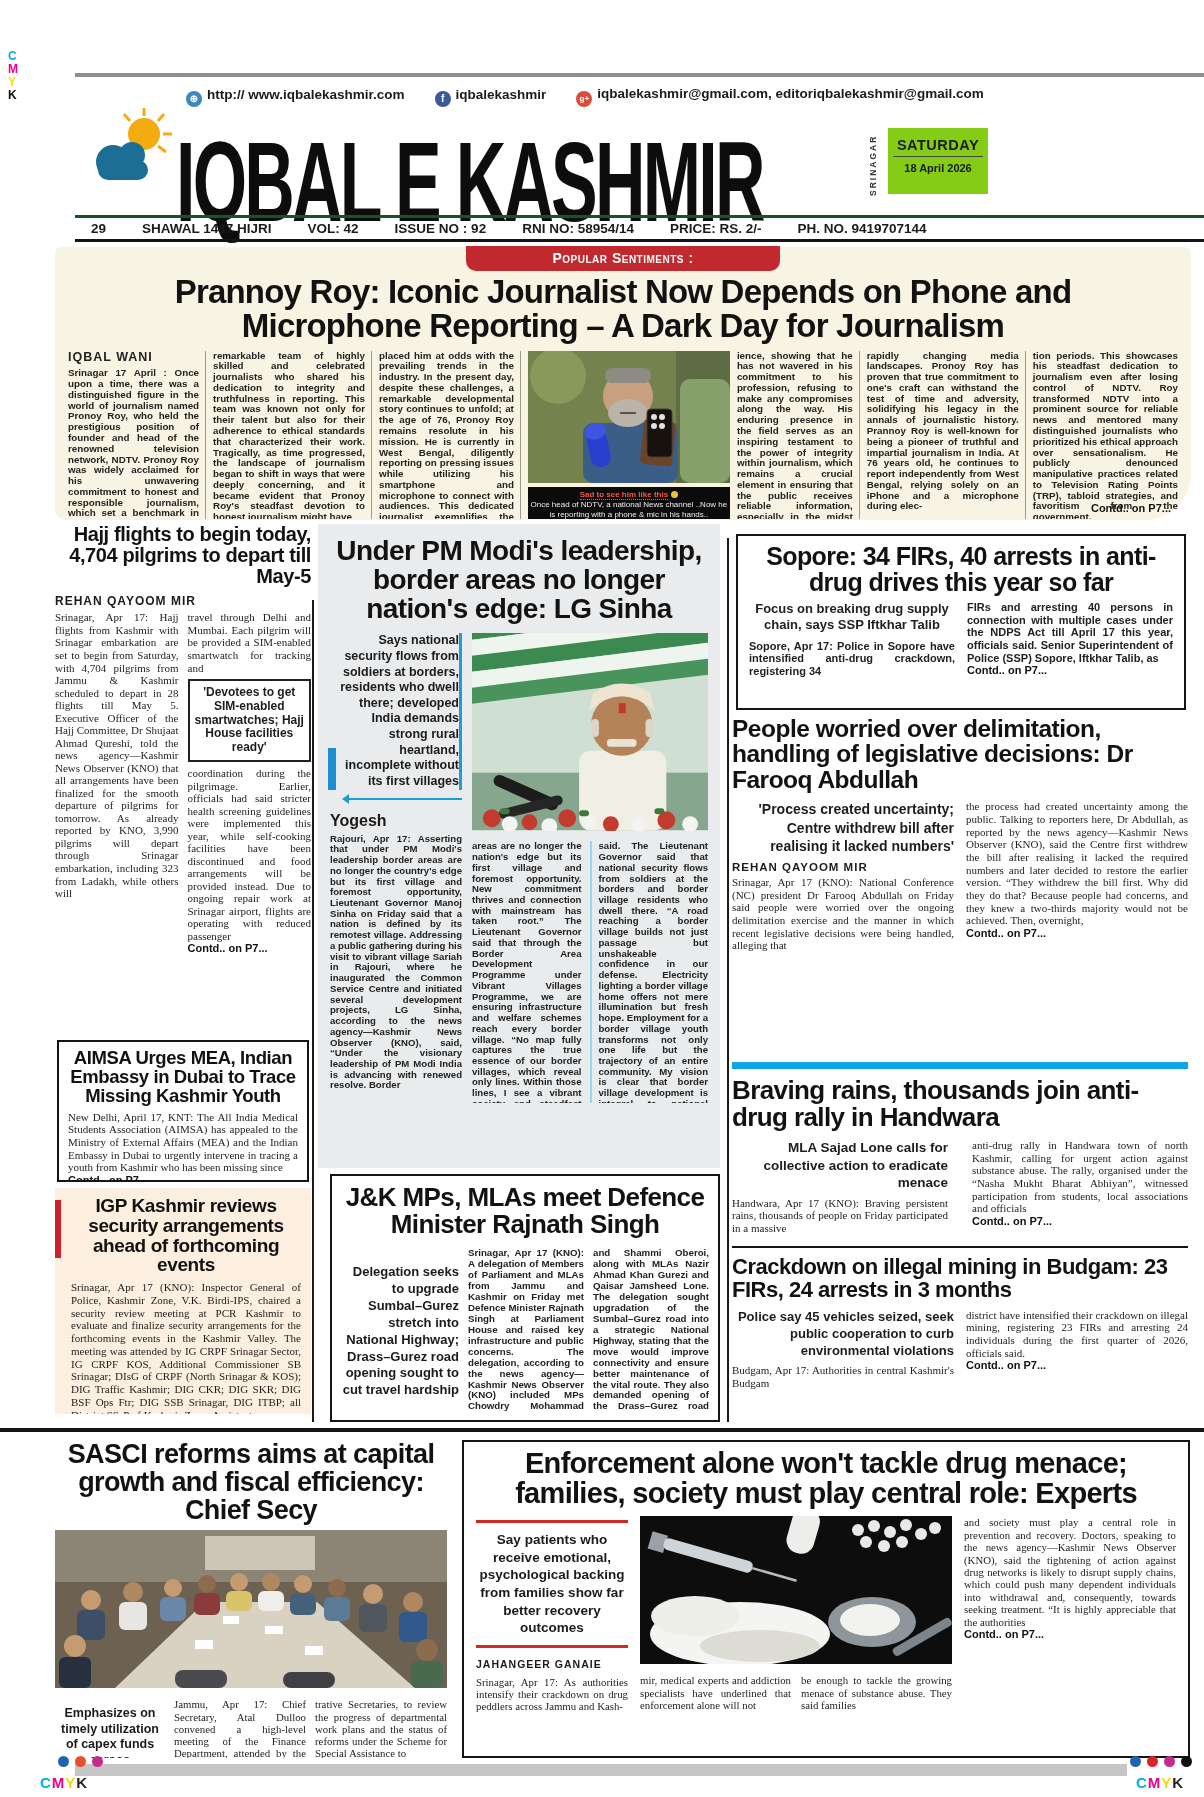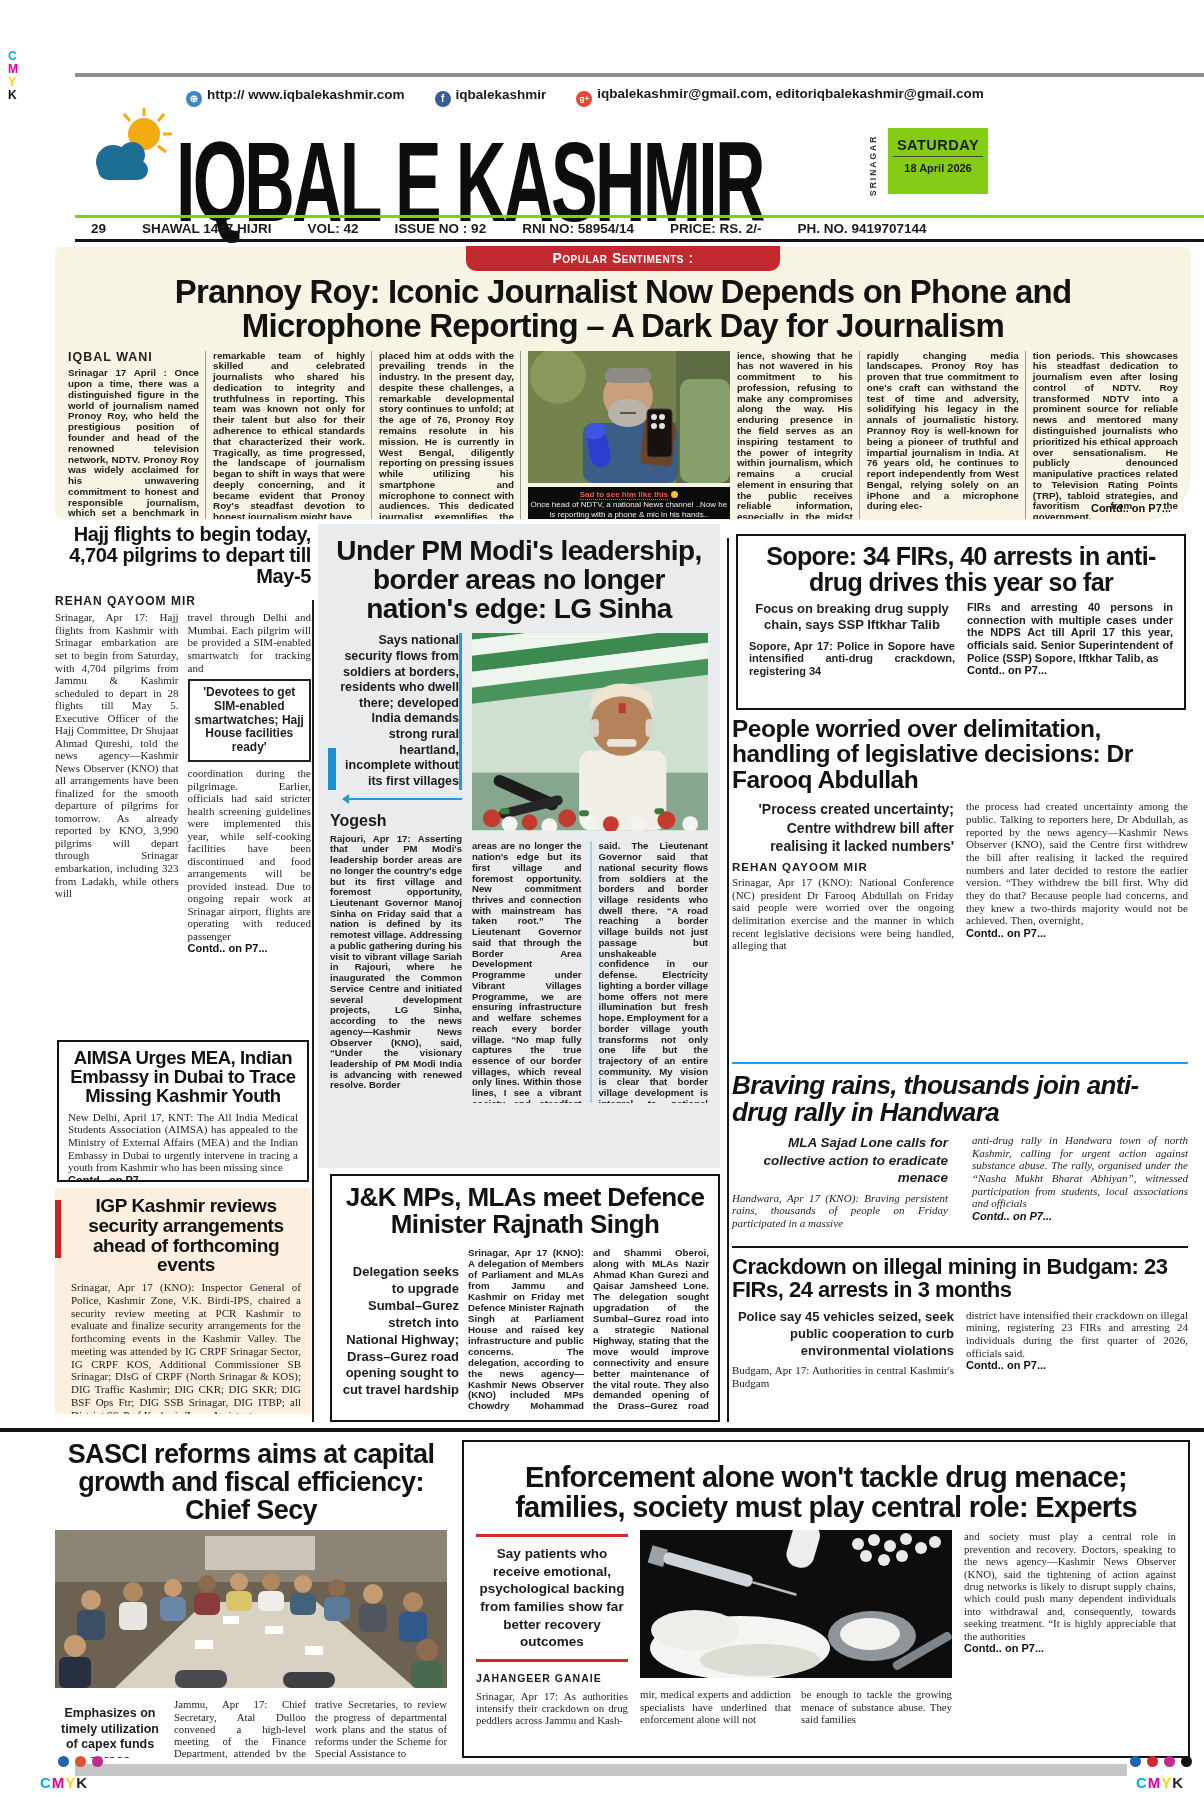--- a/index.html
+++ b/index.html
@@ -21,21 +21,21 @@
   #logo{left:86px;top:104px;}
   #masthead{left:176px;top:116px;font-size:76px;font-weight:900;letter-spacing:-3px;white-space:nowrap;
             transform:scale(0.92,1.5);transform-origin:left top;color:#0d0d0d;
             font-family:"Liberation Sans",sans-serif;}
   #srinagar-vert{left:868px;top:130px;height:66px;writing-mode:vertical-rl;transform:rotate(180deg);
                  font-size:8.5px;font-weight:700;letter-spacing:2px;color:#333;}
   #date-box{left:888px;top:128px;width:100px;height:66px;background:#84cc16;text-align:center;padding-top:8px;box-sizing:border-box;}
   #date-box .day{font-size:14.5px;font-weight:700;letter-spacing:0.5px;border-bottom:1.5px solid #444;
                  display:inline-block;padding:0 4px 3px;}
   #date-box .date{font-size:11px;font-weight:700;margin-top:5px;}
-  #infobar{left:75px;top:215px;width:1129px;height:27px;border-top:3px solid #84cc16;border-bottom:3px solid #141414;
+  #infobar{left:75px;top:215px;width:1129px;height:27px;border-top:3px solid #14532d;border-bottom:3px solid #141414;
            display:flex;align-items:center;gap:36px;font-size:13.5px;font-weight:700;padding-left:16px;box-sizing:border-box;}
 
   
   #lead{left:55px;top:247px;width:1136px;height:273px;background:#f8f4e3;border-radius:6px 6px 46px 10px;}
   #lead-badge{position:absolute;left:50%;transform:translateX(-50%);top:-1px;width:314px;height:25px;
               background:#c2292e;color:#fff;border-radius:0 0 10px 10px;text-align:center;
               font-weight:700;font-size:14px;line-height:25px;letter-spacing:0.5px;font-variant:small-caps;}
   #lead-headline{padding-top:28px;font-size:33px;text-align:center;letter-spacing:-0.8px;}
   #lead-cols{display:flex;gap:7px;padding:7px 13px 0;height:168px;overflow:hidden;}
   .lead-col{font-size:9.8px;line-height:1.1;}
@@ -107,21 +107,21 @@
 
   
   #farooq{left:732px;top:716px;width:456px;height:344px;overflow:hidden;}
   #farooq-headline{font-size:24.5px;text-align:left;letter-spacing:-0.5px;}
   #farooq-row{display:flex;gap:12px;margin-top:8px;height:250px;overflow:hidden;}
   #farooq-row .col{flex:1;font-size:11px;line-height:1.15;}
   #farooq-quote{font-size:14px;font-weight:700;text-align:right;line-height:1.3;font-family:"Liberation Sans",sans-serif;margin-bottom:6px;}
   #farooq-byline{font-size:11.5px;font-weight:700;letter-spacing:1px;margin-bottom:2px;font-family:"Liberation Sans",sans-serif;}
 
   
-  #handwara{left:732px;top:1062px;width:456px;height:180px;border-top:2px solid #0ea5e9;padding-top:8px;box-sizing:border-box;overflow:hidden;font-style:italic;}
+  #handwara{left:732px;top:1062px;width:456px;height:180px;border-top:7px solid #0ea5e9;padding-top:8px;box-sizing:border-box;overflow:hidden;}
   #handwara-headline{font-size:26px;letter-spacing:-0.6px;}
   #handwara-row{display:flex;gap:24px;margin-top:8px;}
   #handwara-row .col{flex:1;font-size:11px;line-height:1.15;}
   #handwara-sub{font-size:13.5px;font-weight:700;text-align:right;line-height:1.3;font-family:"Liberation Sans",sans-serif;margin-bottom:5px;}
 
   
   #budgam{left:732px;top:1246px;width:456px;height:176px;border-top:2px solid #141414;padding-top:8px;box-sizing:border-box;overflow:hidden;}
   #budgam-headline{font-size:22px;letter-spacing:-0.5px;}
   #budgam-row{display:flex;gap:12px;margin-top:7px;}
   #budgam-row .col{flex:1;font-size:11px;line-height:1.15;}
@@ -132,21 +132,21 @@
 
   
   #sasci{left:55px;top:1440px;width:392px;height:318px;overflow:hidden;}
   #sasci-headline{font-size:27px;text-align:center;letter-spacing:-0.6px;}
   #sasci-photo{width:392px;height:158px;margin-top:6px;}
   #sasci-row{display:flex;gap:9px;margin-top:6px;height:88px;overflow:hidden;}
   #sasci-standfirst{width:110px;flex:none;font-size:12.5px;font-weight:700;text-align:center;line-height:1.25;padding-top:8px;}
   #sasci-row .col{flex:1;font-size:10.8px;line-height:1.14;}
 
   
-  #enforcement{left:462px;top:1440px;width:728px;height:318px;border:2px solid #141414;padding:20px 12px;box-sizing:border-box;overflow:hidden;}
+  #enforcement{left:462px;top:1440px;width:728px;height:318px;border:2px solid #141414;padding:6px 12px;box-sizing:border-box;overflow:hidden;}
   #enf-headline{font-size:29px;text-align:center;letter-spacing:-0.7px;}
   #enf-row{display:flex;gap:12px;margin-top:8px;height:228px;overflow:hidden;}
   #enf-colA{width:152px;flex:none;}
   .redrule{height:3px;background:#d22b26;margin:4px 0;}
   #enf-standfirst{font-size:13.5px;font-weight:700;text-align:center;line-height:1.3;padding:4px 0;}
   #enf-byline{font-size:10.5px;font-weight:700;letter-spacing:1px;margin:10px 0 6px;}
   #enf-colA .body{font-size:10.8px;line-height:1.15;}
   #enf-colB{width:312px;flex:none;}
   #enf-photo{width:312px;height:148px;}
   #enf-bcols{display:flex;gap:10px;margin-top:6px;}

